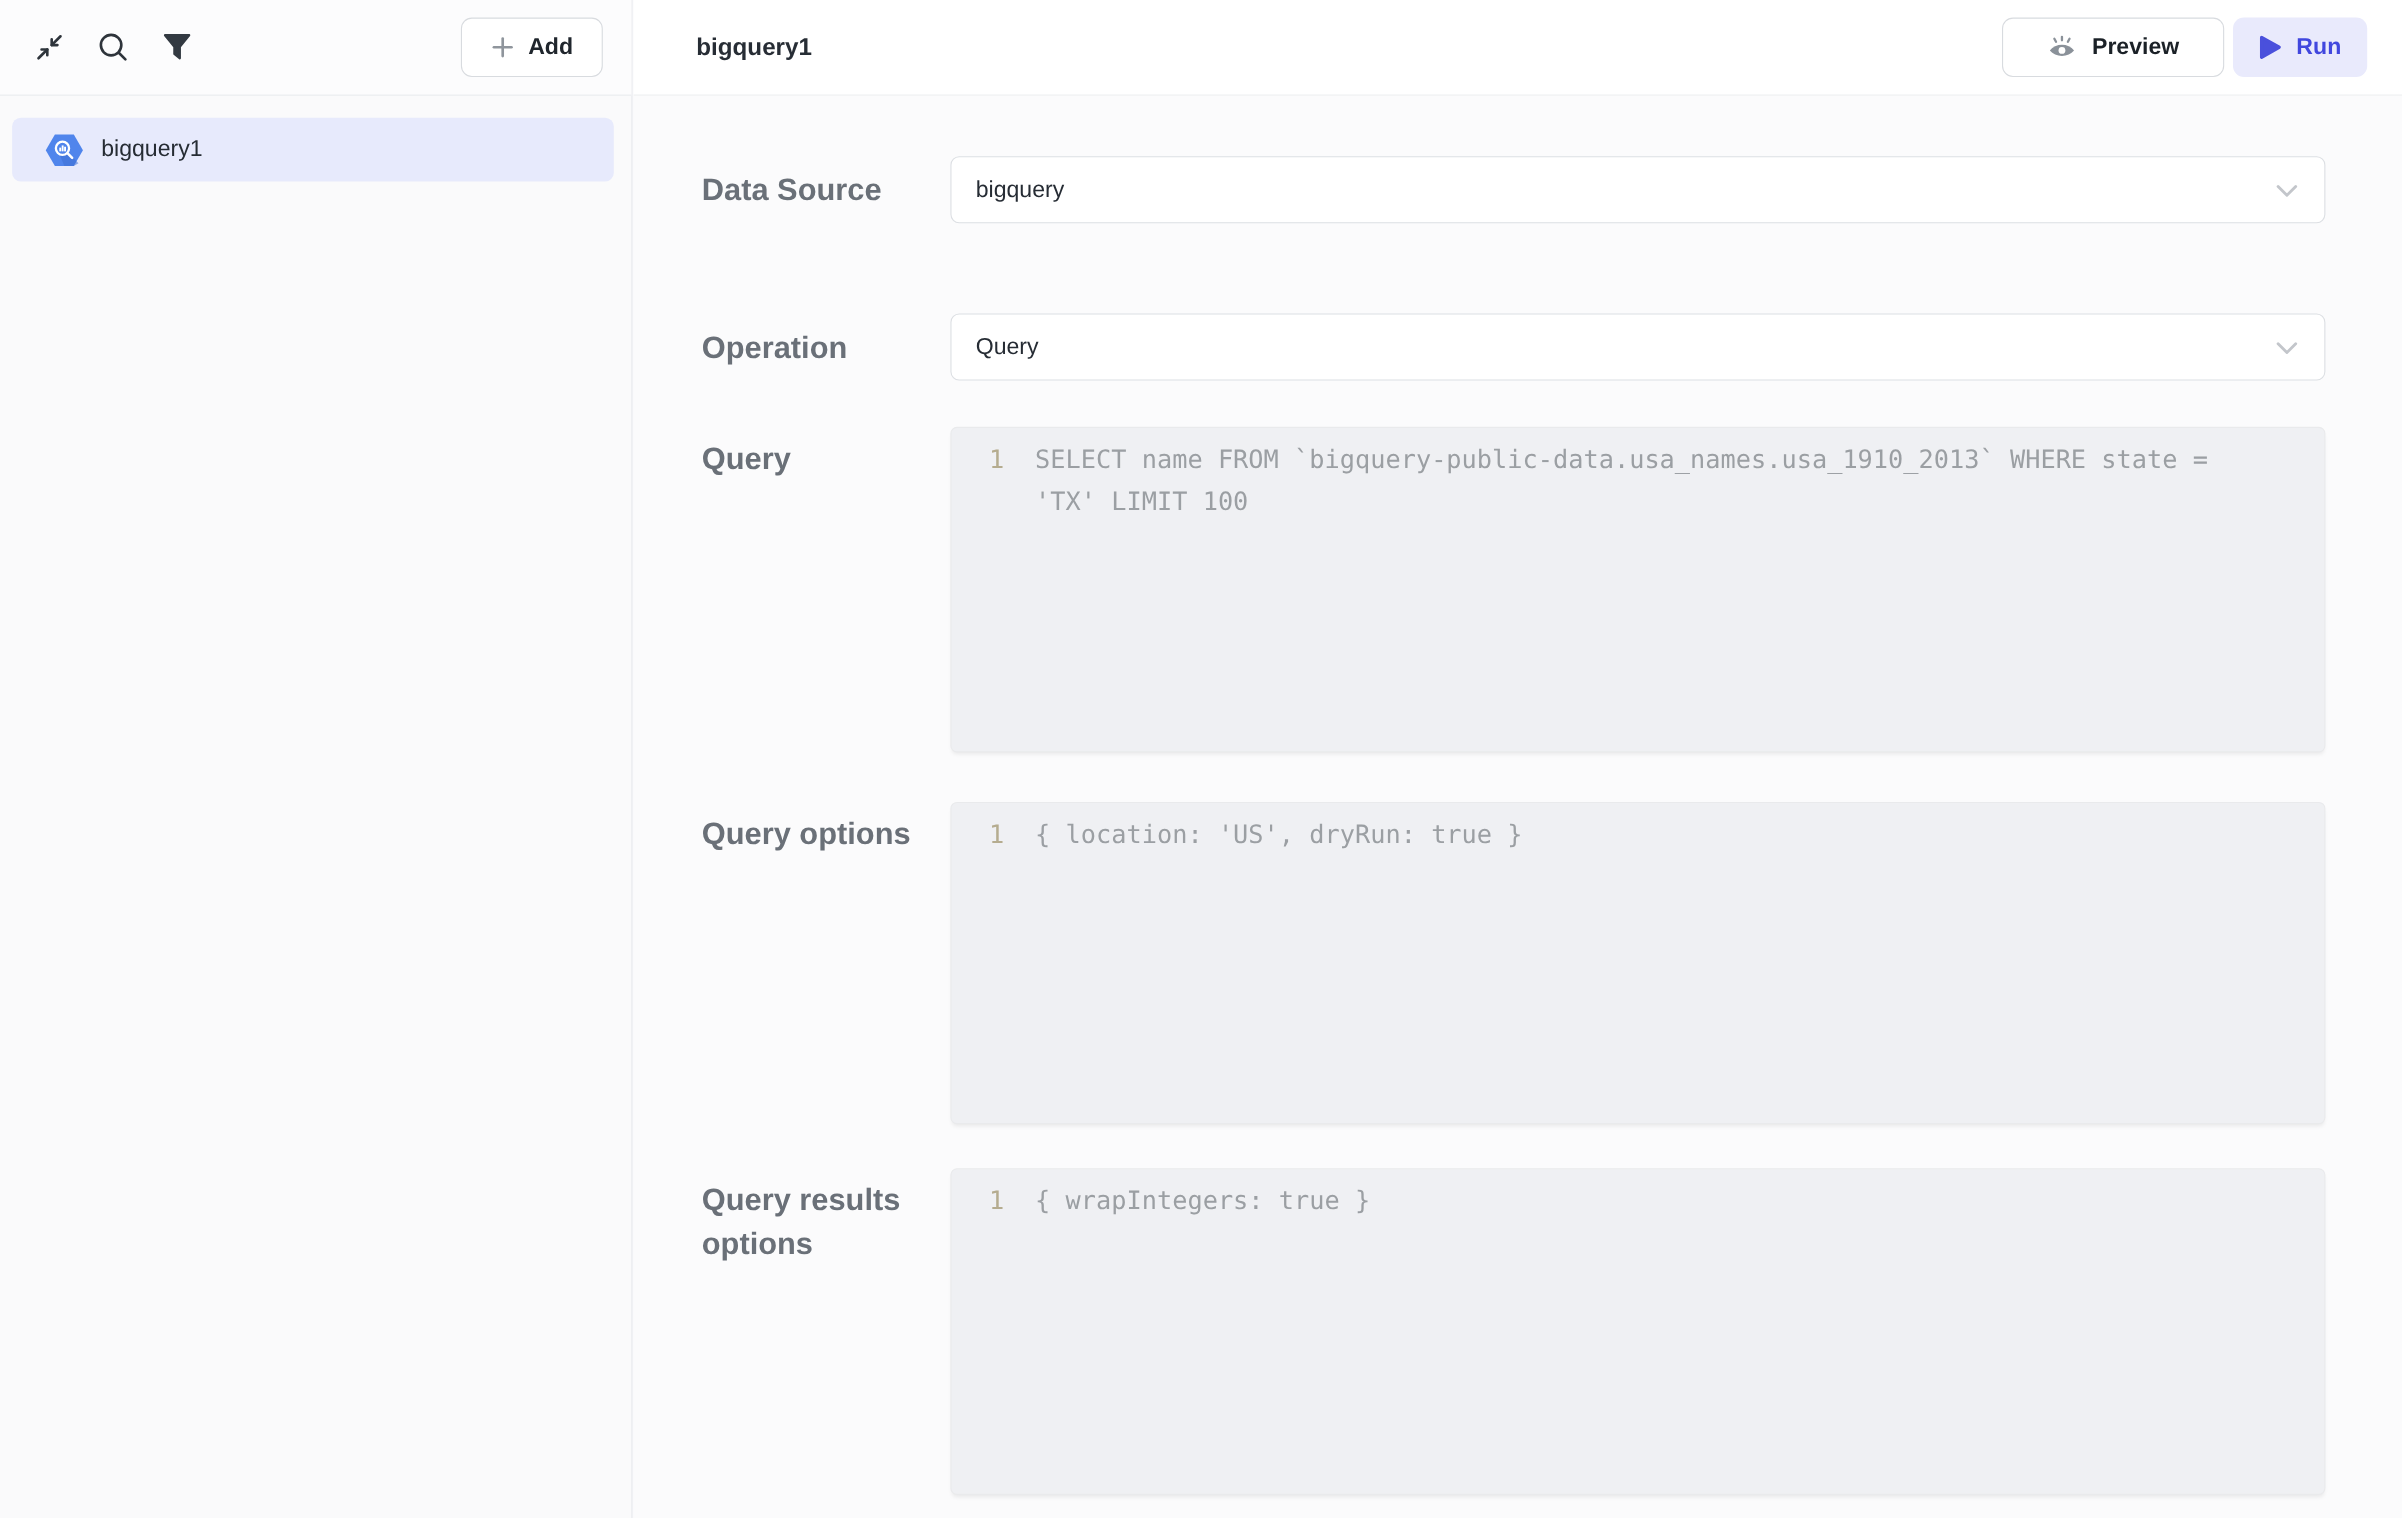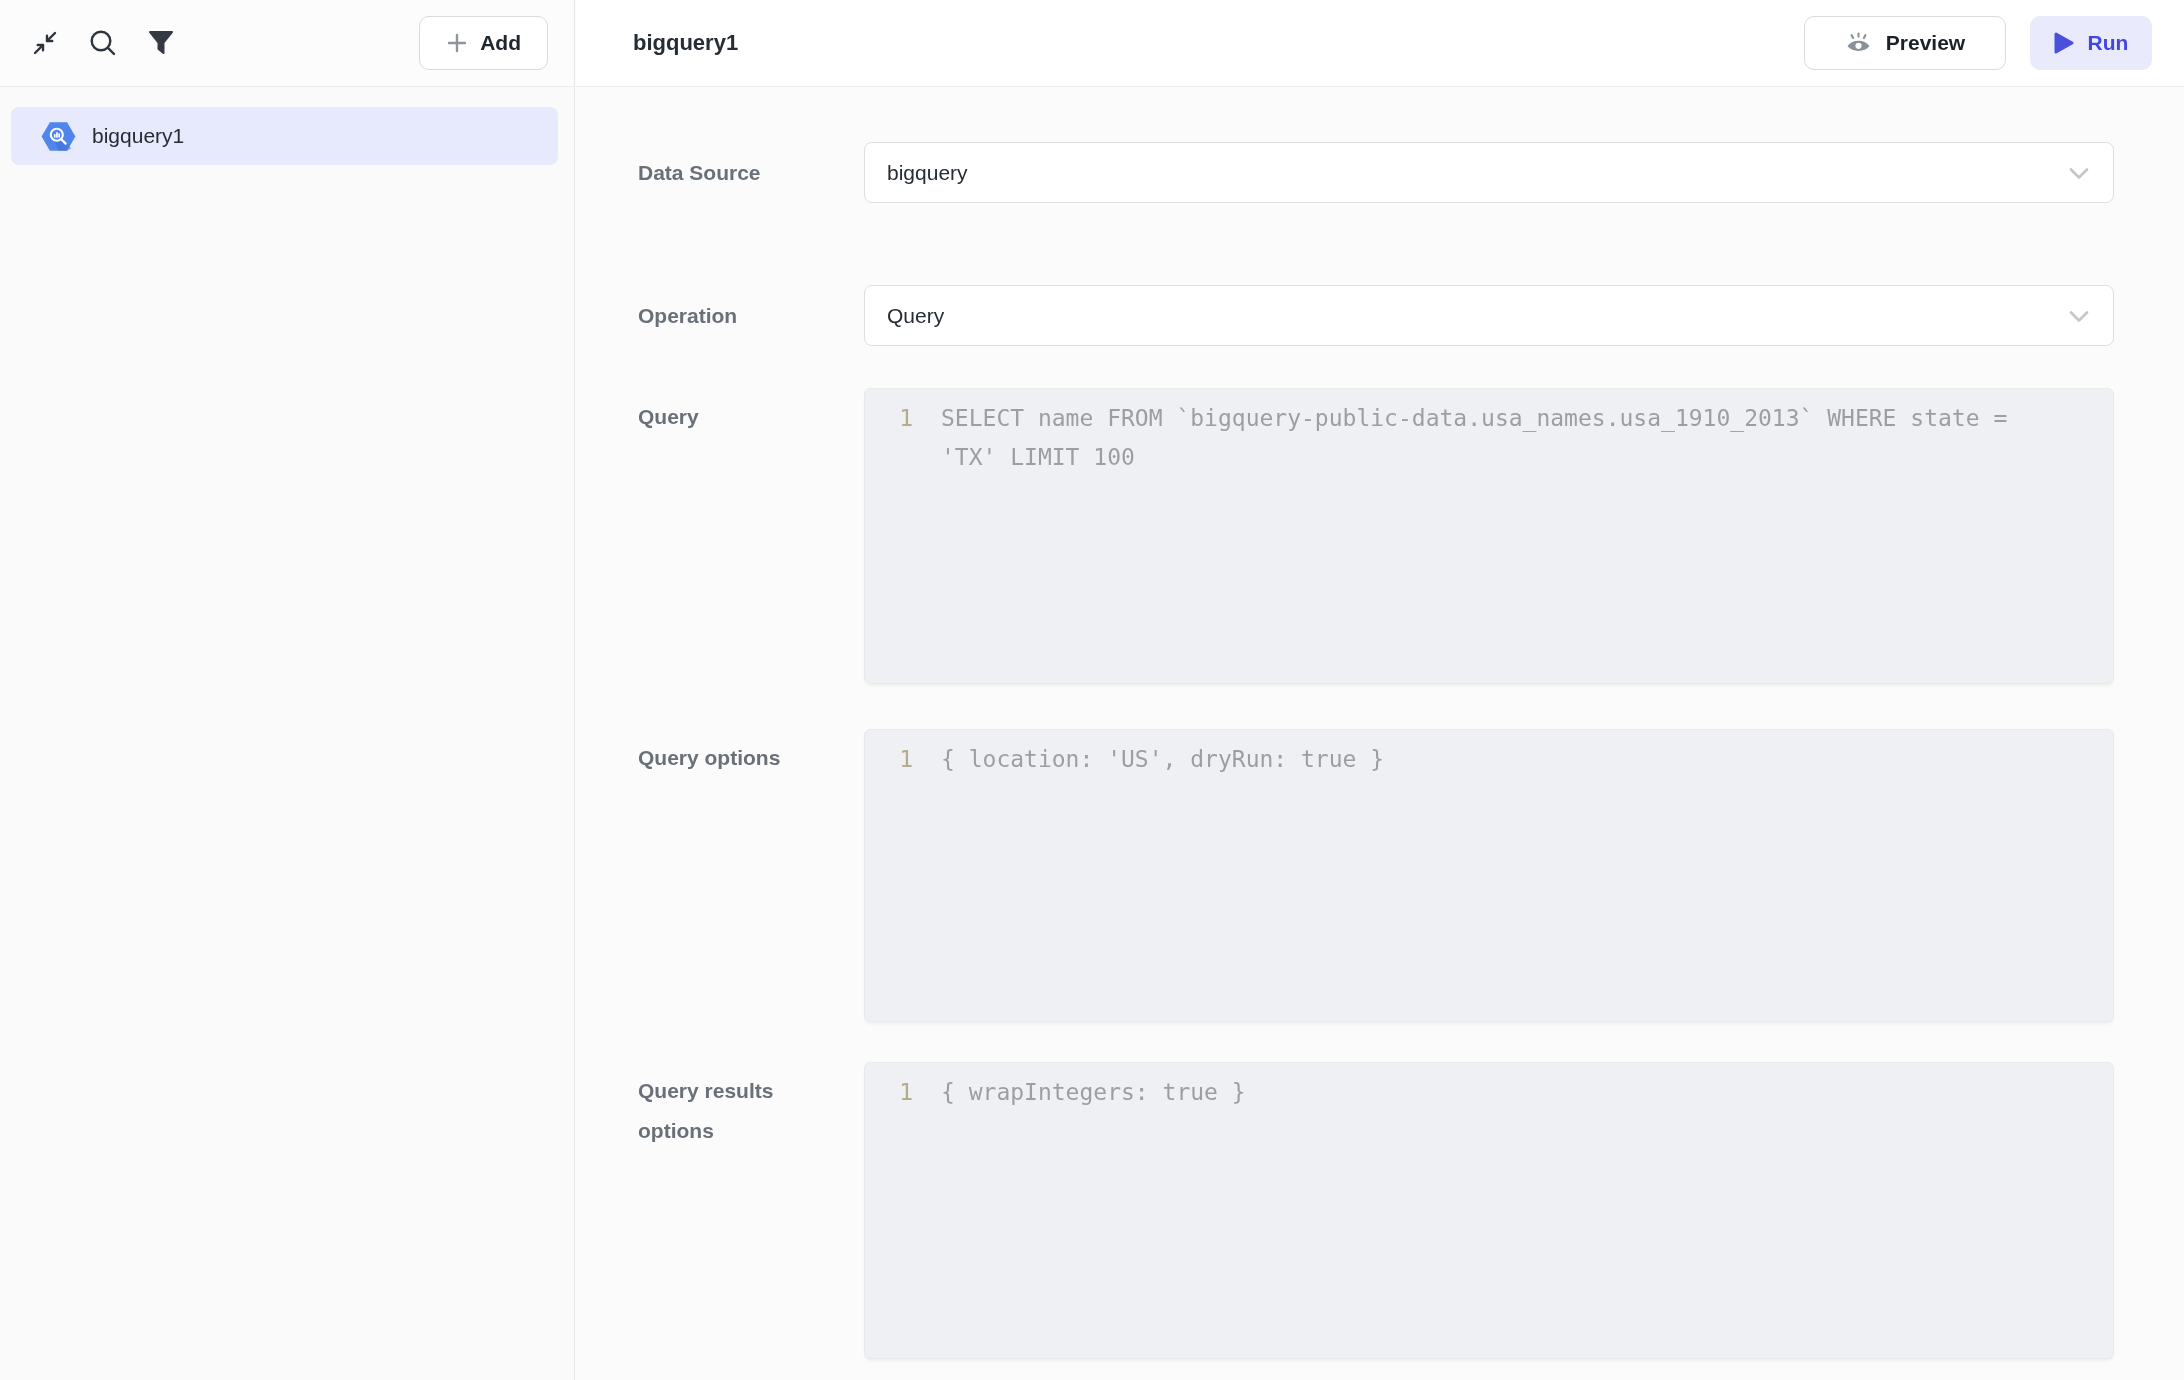--- a/index.html
+++ b/index.html
@@ -26,34 +26,34 @@
   .main { position:absolute; left:576px; top:0; right:0; height:1380px; }
   .main-header { position:relative; height:87px; background:#ffffff;
     border-bottom:1px solid #e9ebee; display:flex; align-items:center;
     padding:0 32px 0 57px; }
   .main-title { font-size:22px; font-weight:600; color:#272d35; }
   .params-group { position:absolute; left:686px; top:0; height:100%;
     display:flex; align-items:center; gap:16px; }
   .params-label { font-size:21px; font-weight:600; color:#5d646e; }
   .params-add { width:27px; height:27px; background:#6f767f; border-radius:7px;
     display:flex; align-items:center; justify-content:center; border:none; cursor:pointer; }
-  .header-actions { margin-left:auto; display:flex; align-items:center; gap:24px; }
+  .header-actions { margin-left:auto; display:flex; align-items:center; gap:8px; }
   .preview-btn { height:54px; min-width:202px; display:inline-flex; align-items:center;
     justify-content:center; gap:14px; background:#ffffff; border:1.5px solid #d8dbdf;
     border-radius:10px; font-size:21px; font-weight:700; color:#1b2127; cursor:pointer;
     font-family:inherit; }
   .run-btn { height:54px; width:122px; display:inline-flex; align-items:center;
     justify-content:center; gap:14px; background:#e9eafc; border:none; border-radius:10px;
     font-size:21px; font-weight:700; color:#4147de; cursor:pointer; font-family:inherit; }
 
   
   .content { position:absolute; top:87px; left:0; right:0; bottom:0;
     background:#fbfbfc; padding-left:62px; overflow:hidden; }
   .form-row { display:flex; }
-  .form-label { width:226px; padding-right:20px; font-size:21px; font-weight:600;
+  .form-label { width:226px; padding-right:20px; font-size:28px; font-weight:600;
     color:#6a7078; line-height:40px; }
   .row-inline .form-label { align-self:center; line-height:26px; }
   .row-top .form-label { padding-top:9px; }
   .form-field { width:1250px; }
 
   .select-box { position:relative; height:61px; background:#ffffff;
     border:1.5px solid #dcdfe3; border-radius:8px; display:flex; align-items:center;
     padding:0 64px 0 22px; font-size:21px; color:#262c34; cursor:pointer; }
   .select-box .chevron { position:absolute; right:22px; top:50%; margin-top:-12px; }
 

